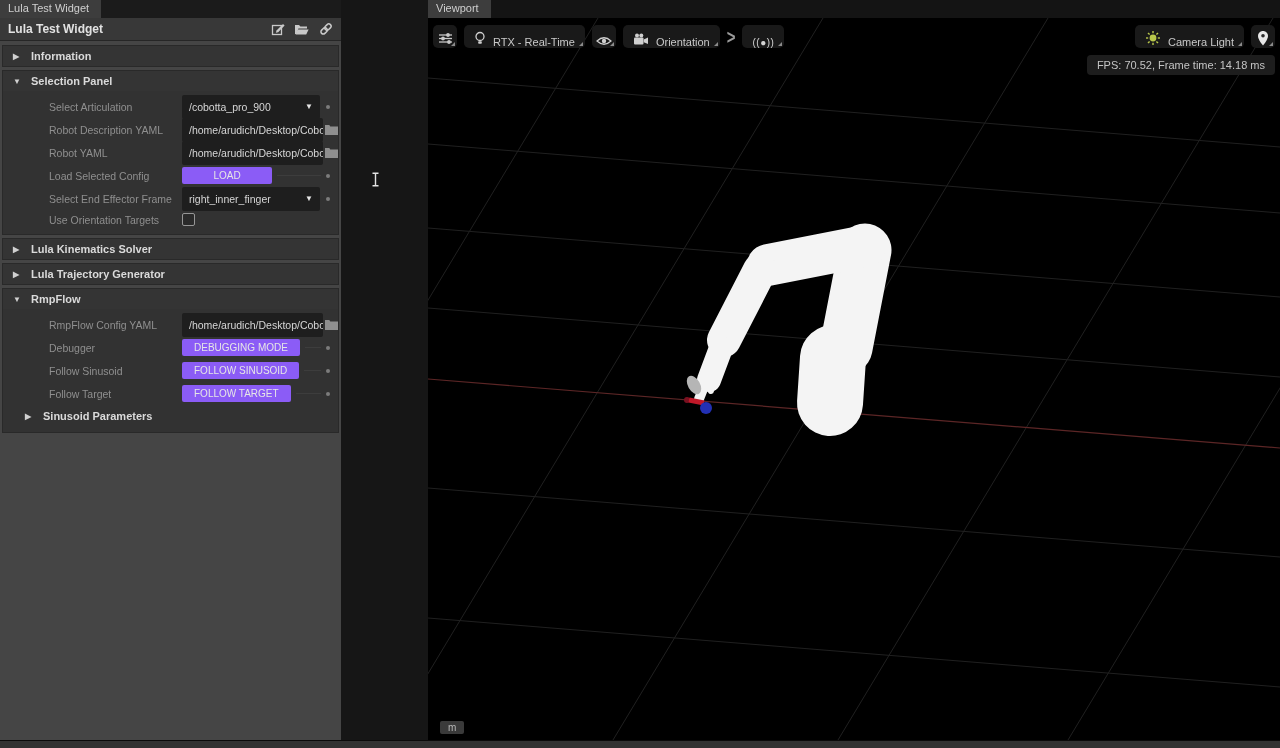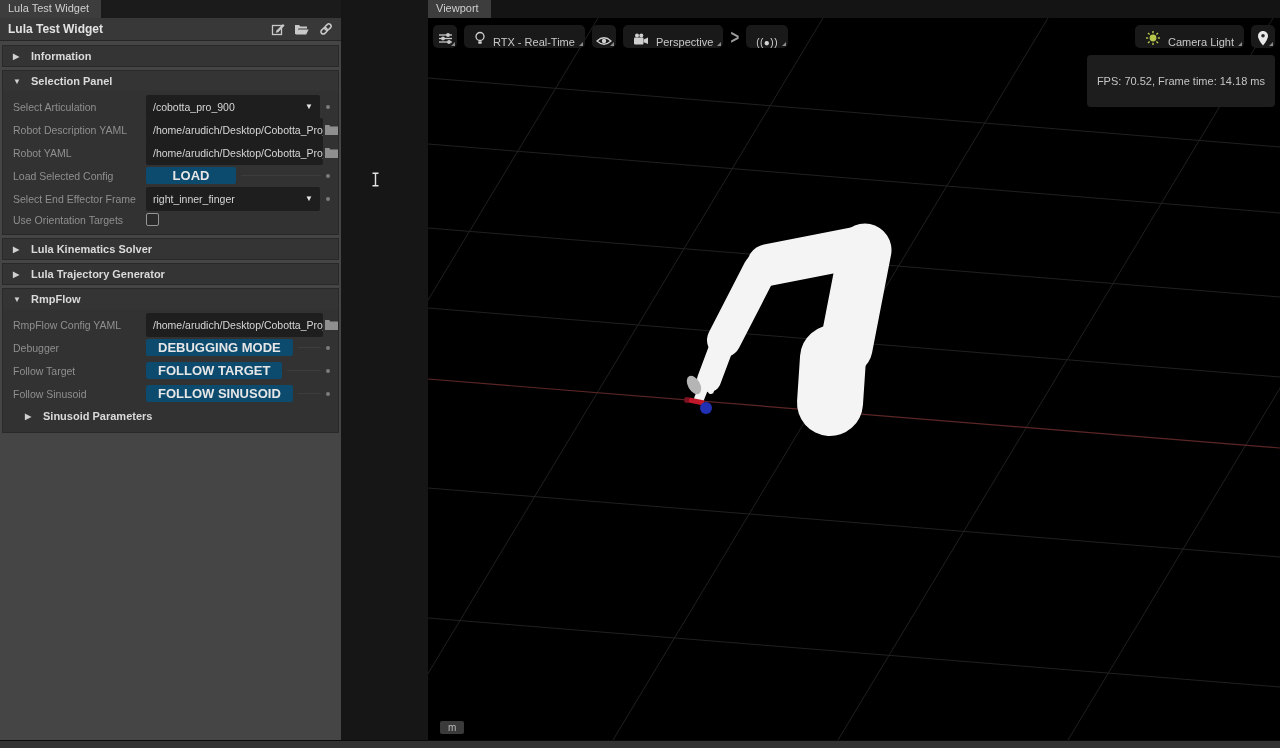--- a/index.html
+++ b/index.html
@@ -16,30 +16,30 @@
   .widget-header { height:23px; background:#383838; border-bottom:1px solid #262626; display:flex; align-items:center; padding:0 8px; }
   .widget-title { flex:1; font-size:12px; font-weight:bold; color:#e2e2e2; }
   .header-icons { display:flex; gap:9px; align-items:center; }
   .hicon { width:15px; height:15px; display:inline-flex; align-items:center; justify-content:center; }
   .panel-body { position:relative; height:699px; background:#454545; padding-top:2px; }
   .section { margin:2px 2px 3px 2px; background:#323232; border:1px solid #292929; }
   .section-header { height:20px; display:flex; align-items:center; gap:9px; padding-left:10px;
                     font-size:11px; font-weight:bold; color:#dadada; background:#343434; }
   .tri { font-size:8px; color:#d0d0d0; width:9px; }
   .rows { padding:4px 0 5px 0; }
-  .row { display:flex; align-items:center; height:23px; padding:0 0 0 10px; }
+  .row { display:flex; align-items:center; height:23px; padding:0 0 0 10px;margin-left:36px; }
   .row.cb { height:19px; }
   .row-label { width:133px; flex:none; font-size:10.5px; color:#8f8f8f; white-space:nowrap; overflow:hidden; }
   .field { background:#1e1e1e; height:17px; border-radius:2px; color:#d6d6d6; font-size:10.5px;
            display:flex; align-items:center; padding:12px 7px; overflow:hidden; white-space:nowrap; }
   .dd { width:254px; }
   .dd .dd-arrow { margin-left:auto; font-size:8px; color:#e6e6e6; flex:none; padding-left:4px; }
   .pathf { width:250px; }
   .folder-btn { width:14px; height:14px; margin-left:2px; display:flex; align-items:center; justify-content:center; }
-  .obtn { background:#0c4a6e; height:17px; border-radius:2px; color:#e6e6e6; font-size:13px; font-weight:bold;
+  .obtn { background:#8b5cf6; height:17px; border-radius:2px; color:#e6e6e6; font-size:10px; font-weight:normal;
           display:flex; align-items:center; justify-content:center; padding:0 12px; min-width:90px; white-space:nowrap; }
   .sep-line { flex:1; height:1px; background:#3d3d3d; margin:0 5px; }
   .dot { width:4px; height:4px; border-radius:50%; background:#7c7c7c; flex:none; margin-right:8px; }
   .dot.after-dd { margin-left:6px; }
   .checkbox { width:13px; height:13px; border:1px solid #969696; background:#2a2a2a; border-radius:2px;
               display:flex; align-items:center; justify-content:center; font-size:10px; color:#1d1d1d; }
   .checkbox.checked { background:#a9a9a9; border-color:#a9a9a9; }
   .subsection-header { height:22px; display:flex; align-items:center; gap:9px; padding-left:22px;
                        font-size:11px; font-weight:bold; color:#dadada; }
   .ibeam { position:absolute; left:371px; top:131px; }
@@ -53,21 +53,21 @@
   .vp-toolbar { position:absolute; top:7px; left:5px; display:flex; gap:7px; align-items:center; }
   .vp-btn { position:relative; background:rgba(26,26,26,0.96); border-radius:5px; height:23px;
             display:flex; align-items:flex-end; gap:7px; padding:0 10px; color:#c8c8c8; font-size:11px; }
   .vp-btn::after { content:""; position:absolute; right:2px; bottom:2px; width:0; height:0;
                    border-left:4px solid transparent; border-bottom:4px solid #8a8a8a; }
   .vp-btn.icon-only { width:24px; padding:0; justify-content:center; }
   .chev { color:#9a9a9a; font-size:15px; font-weight:bold; transform:scaleY(1.4); }
   .cap-glyph { font-size:10px; letter-spacing:0.5px; color:#d5d5d5; }
   .vp-topright { position:absolute; top:7px; right:5px; display:flex; gap:7px; align-items:center; }
   .fps { position:absolute; top:37px; right:5px; background:rgba(30,30,30,0.96); border-radius:4px;
-         padding:20px 10px; font-size:11px; color:#c4c4c4; }
+         padding:4px 10px; font-size:11px; color:#c4c4c4; }
   .unit-badge { position:absolute; left:12px; bottom:6px; background:#3a3a3a; color:#b8b8b8;
                 font-size:10px; padding:1px 8px; border-radius:2px; }
   
   .bottom-bar { position:absolute; left:0; bottom:0; width:1280px; height:8px; background:#323232; border-top:1px solid #0a0a0a; }
 </style>
 </head>
 <body>
 
 <div class="app">
 
@@ -199,28 +199,28 @@
                 </svg>
             </span>
           </div>
           <div class="row">
             <span class="row-label">Debugger</span>
             <div class="obtn">DEBUGGING MODE</div>
             <span class="sep-line"></span>
             <span class="dot"></span>
           </div>
           <div class="row">
+            <span class="row-label">Follow Sinusoid</span>
+            <div class="obtn">FOLLOW SINUSOID</div>
+            <span class="sep-line"></span>
+            <span class="dot"></span>
+          </div>
+          <div class="row">
             <span class="row-label">Follow Target</span>
             <div class="obtn">FOLLOW TARGET</div>
-            <span class="sep-line"></span>
-            <span class="dot"></span>
-          </div>
-          <div class="row">
-            <span class="row-label">Follow Sinusoid</span>
-            <div class="obtn">FOLLOW SINUSOID</div>
             <span class="sep-line"></span>
             <span class="dot"></span>
           </div>
           <div class="subsection-header">
             <span class="tri">▶</span>
             <span>Sinusoid Parameters</span>
           </div>
         </div>
       </div>
 
@@ -315,21 +315,21 @@
         </div>
         <div class="vp-btn">
           <span>
             <svg width="16" height="13" viewBox="0 0 16 13">
                 <circle cx="4" cy="2.6" r="2" fill="#cfcfcf"></circle>
                 <circle cx="8.3" cy="2.6" r="2" fill="#cfcfcf"></circle>
                 <rect x="1" y="4.4" width="9.5" height="7" rx="1" fill="#cfcfcf"></rect>
                 <polygon points="10.7,6.4 15,4.6 15,11 10.7,9.2" fill="#cfcfcf"></polygon>
               </svg>
           </span>
-          <span>Perspective</span>
+          <span>Orientation</span>
         </div>
         <span class="chev">&gt;</span>
         <div class="vp-btn">
           <span class="cap-glyph">((●))</span>
         </div>
       </div>
 
       <div class="vp-topright">
         <div class="vp-btn">
           <span>

